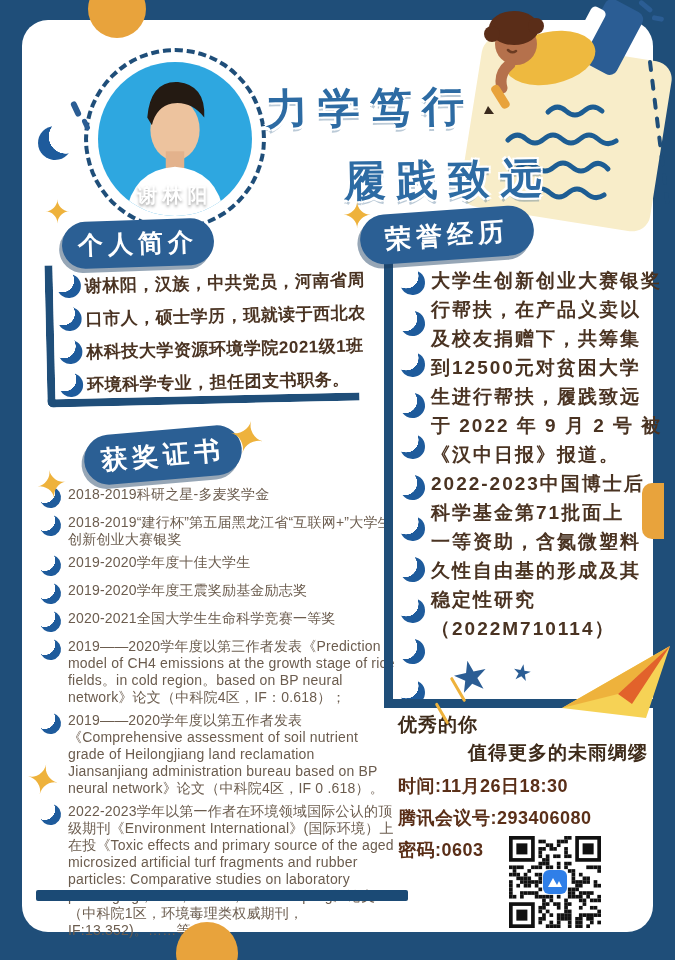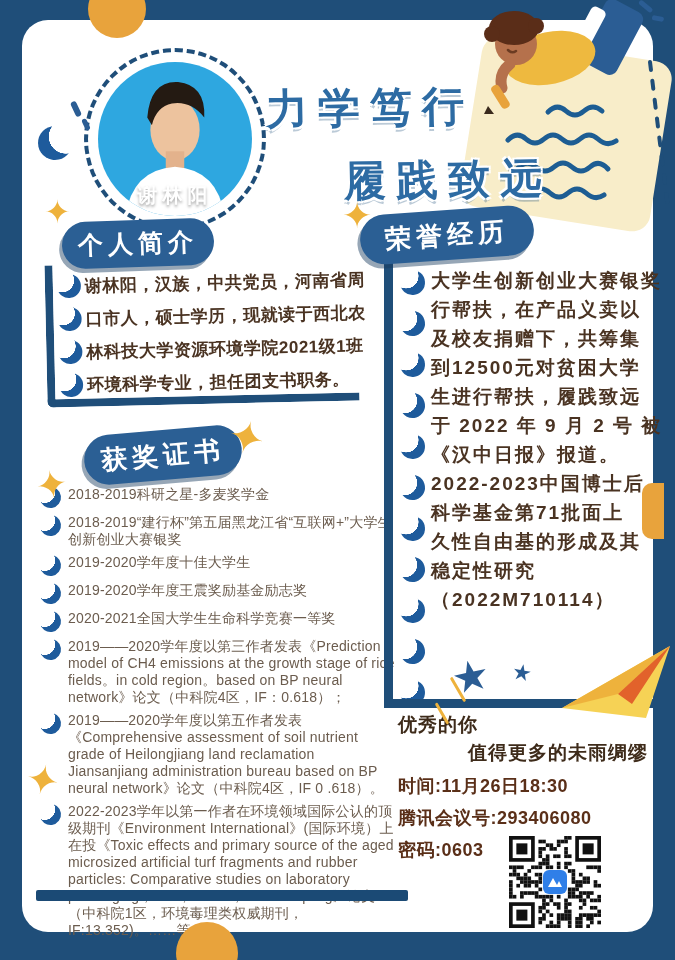--- a/index.html
+++ b/index.html
@@ -274,20 +274,21 @@
       <div class="hline">生进行帮扶，履践致远</div>
 
       <div class="hline">于 2022 年 9 月 2 号 被</div>
 
       <div class="hline">《汉中日报》报道。</div>
 
       <div class="hline">2022-2023中国博士后</div>
 
       <div class="hline">科学基金第71批面上</div>
 
+      <div class="hline">一等资助，含氮微塑料</div>
 
 
       <div class="hline">久性自由基的形成及其</div>
 
       <div class="hline">稳定性研究</div>
 
       <div class="hline">（2022M710114）</div>
     </div>
 
   <span class="bluestar" style="left:452px;top:656px;font-size:42px;transform:rotate(-12deg);">★</span>

